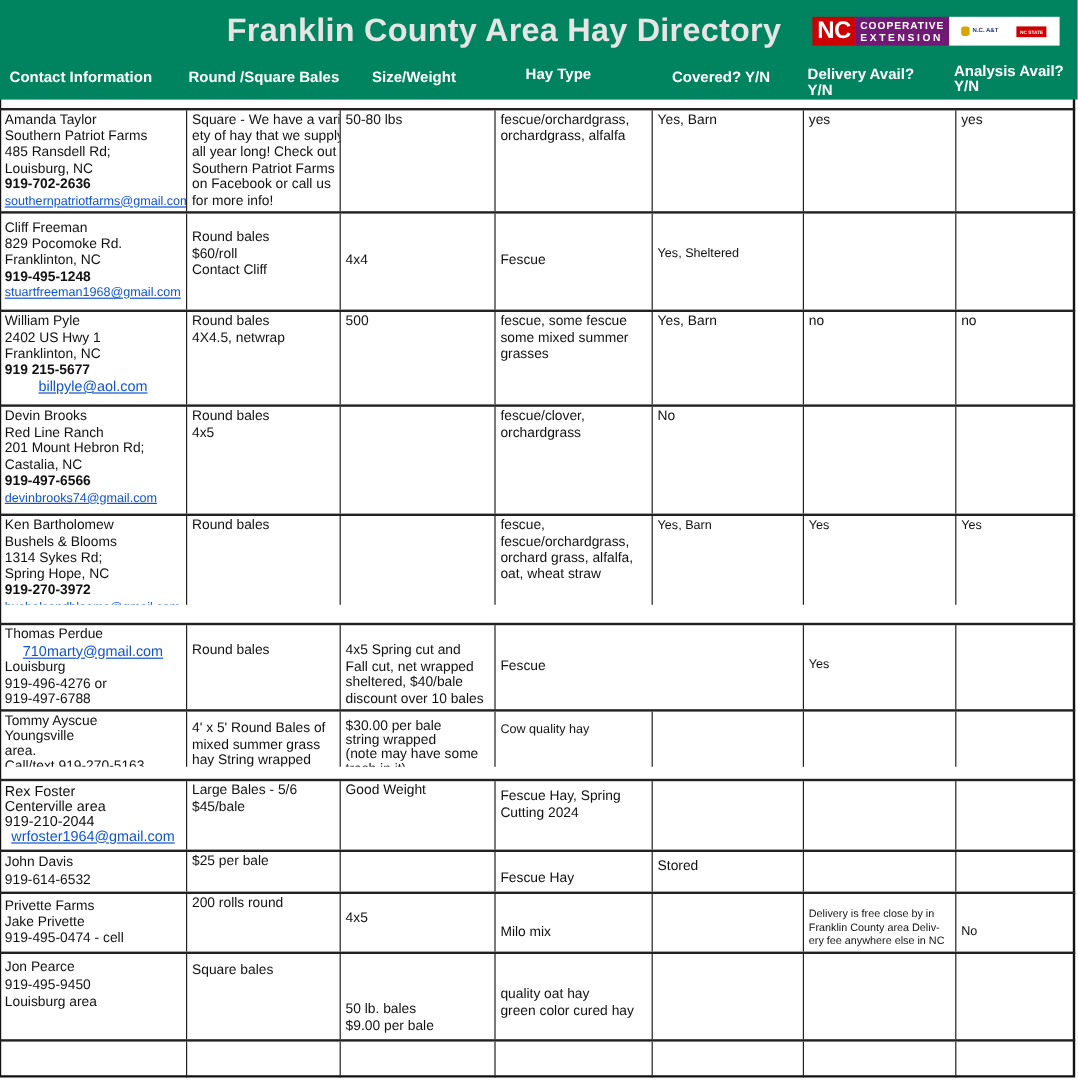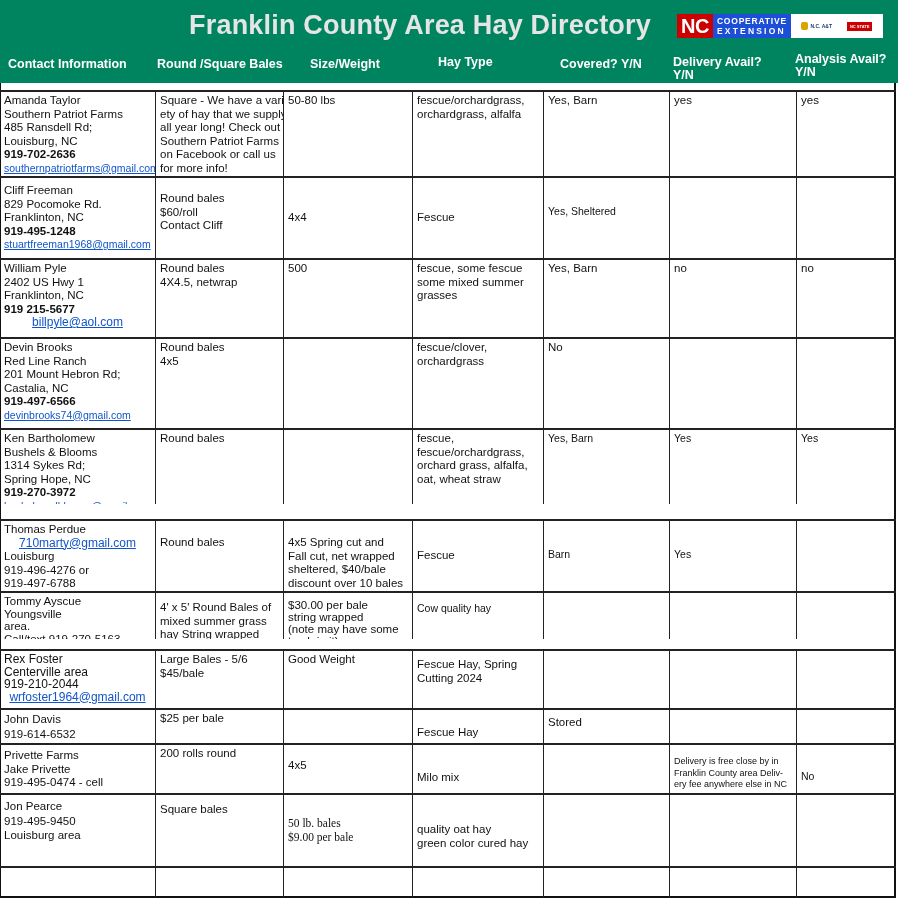--- a/index.html
+++ b/index.html
@@ -2,21 +2,21 @@
 <html><head>
   <meta charset="utf-8">
   <style>
     html, body { margin: 0; padding: 0; background: #ffffff; }
     body { width: 898px; height: 900px; overflow: hidden; position: relative; font-family: "Liberation Sans", sans-serif; }
     .frame { position: absolute; left: 0; top: 0; width: 896px; height: 898px; border: 1px solid #111; border-right: 2px solid #111; border-bottom: 2px solid #111; box-sizing: border-box; }
     .header { position: absolute; left: 0; top: 0; width: 898px; height: 83px; background: #00845f; }
     .title { position: absolute; left: 0; width: 840px; top: 10px; text-align: center; color: #e5e5e5; font-weight: bold; font-size: 27px; letter-spacing: 0.2px; }
     .logo { position: absolute; left: 677px; top: 14px; height: 24px; display: flex; }
     .logo-nc { background: #cc0000; color: #fff; font-weight: bold; font-size: 20px; line-height: 24px; padding: 0 4px; letter-spacing: -0.5px; }
-    .logo-coop { background: #1d4ed8; color: #fff; font-size: 8.5px; line-height: 10px; padding: 2px 4px 0 4px; font-weight: bold; letter-spacing: 0.8px; }
+    .logo-coop { background: #701a75; color: #fff; font-size: 8.5px; line-height: 10px; padding: 2px 4px 0 4px; font-weight: bold; letter-spacing: 0.8px; }
     .logo-coop .l2 { letter-spacing: 2.2px; }
     .logo-partners { background: #fff; width: 86px; display: flex; align-items: center; justify-content: space-around; padding: 0 3px; }
     .logo-ncat { font-size: 5px; color: #1f3a7a; font-weight: bold; display: flex; align-items: center; gap: 2px; }
     .logo-ncat .seal { width: 7px; height: 8px; background: #d9a400; border-radius: 2px; display: inline-block; }
     .logo-ncstate { background: #cc0000; color: #fff; font-size: 4px; font-weight: bold; padding: 2px 3px; }
     .col-head { position: absolute; color: #ffffff; font-weight: bold; font-size: 12.5px; line-height: 13px; }
     .grid { position: absolute; left: 0; top: 90px; }
     .row { position: absolute; left: 0; width: 896px; border-top: 2px solid #222; box-sizing: border-box; }
     .cell { position: absolute; top: 0; bottom: 0; box-sizing: border-box; border-left: 1.5px solid #222; padding: 2px 4px; font-size: 11.5px; line-height: 13.5px; color: #111; overflow: hidden; }
     .cell:first-child { border-left: none; }
@@ -211,21 +211,20 @@
     </div>
     <div class="cell c2" style="padding-top:15px;">
       <span class="line">4x5 Spring cut and</span>
       <span class="line">Fall cut, net wrapped</span>
       <span class="line">sheltered, $40/bale</span>
       <span class="line">discount over 10 bales</span>
     </div>
     <div class="cell c3 vmid">
       <span class="line">Fescue</span>
     </div>
-    <div class="cell c4 small" style="padding-top:27px;">Barn</div>
     <div class="cell c5 small" style="padding-top:27px;">Yes</div>
     <div class="cell c6"></div>
   </div>
 
   <div class="row" style="top:501px; height:48px;">
     <div class="cell c0" style="line-height:12.5px;">
       <span class="line">Tommy Ayscue</span>
       <span class="line">Youngsville</span>
       <span class="line">area.</span>
       <span class="line">Call/text 919-270-5163</span>
@@ -315,21 +314,21 @@
 
   <div class="row" style="top:703px; height:73px;">
     <div class="cell c0" style="line-height:14.5px; padding-top:4px;">
       <span class="line">Jon Pearce</span>
       <span class="line">919-495-9450</span>
       <span class="line">Louisburg area</span>
     </div>
     <div class="cell c1" style="padding-top:8px;">
       <span class="line">Square bales</span>
     </div>
-    <div class="cell c2" style="padding-top:22px;font-family:Liberation Serif, serif;">
+    <div class="cell c2" style="padding-top:40px;">
       <span class="line">50 lb. bales</span>
       <span class="line">$9.00 per bale</span>
     </div>
     <div class="cell c3" style="padding-top:28px;">
       <span class="line">quality oat hay</span>
       <span class="line">green color cured hay</span>
     </div>
     <div class="cell c4"></div>
     <div class="cell c5"></div>
     <div class="cell c6"></div>

